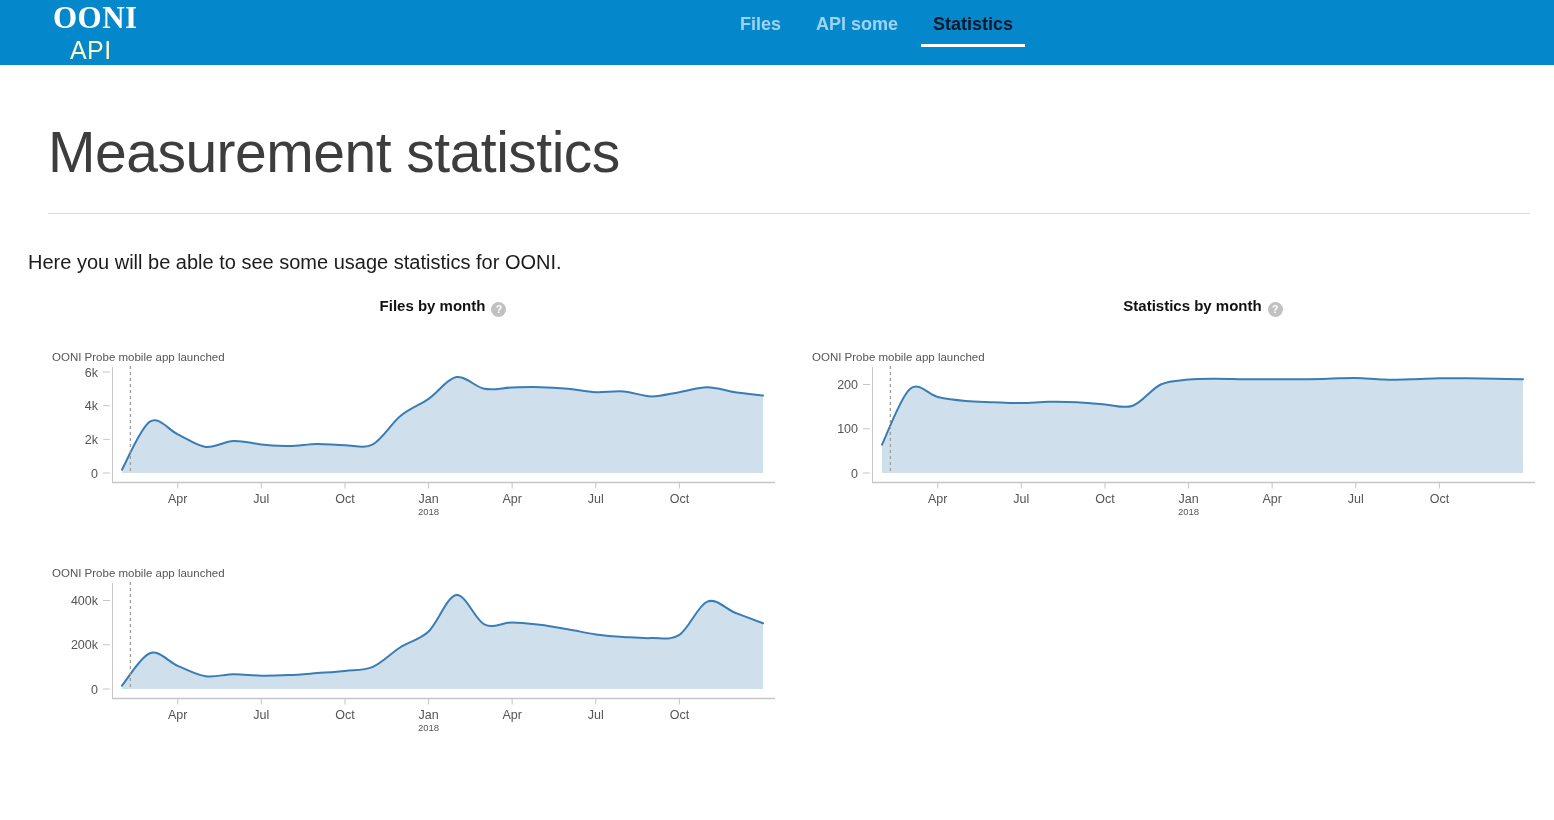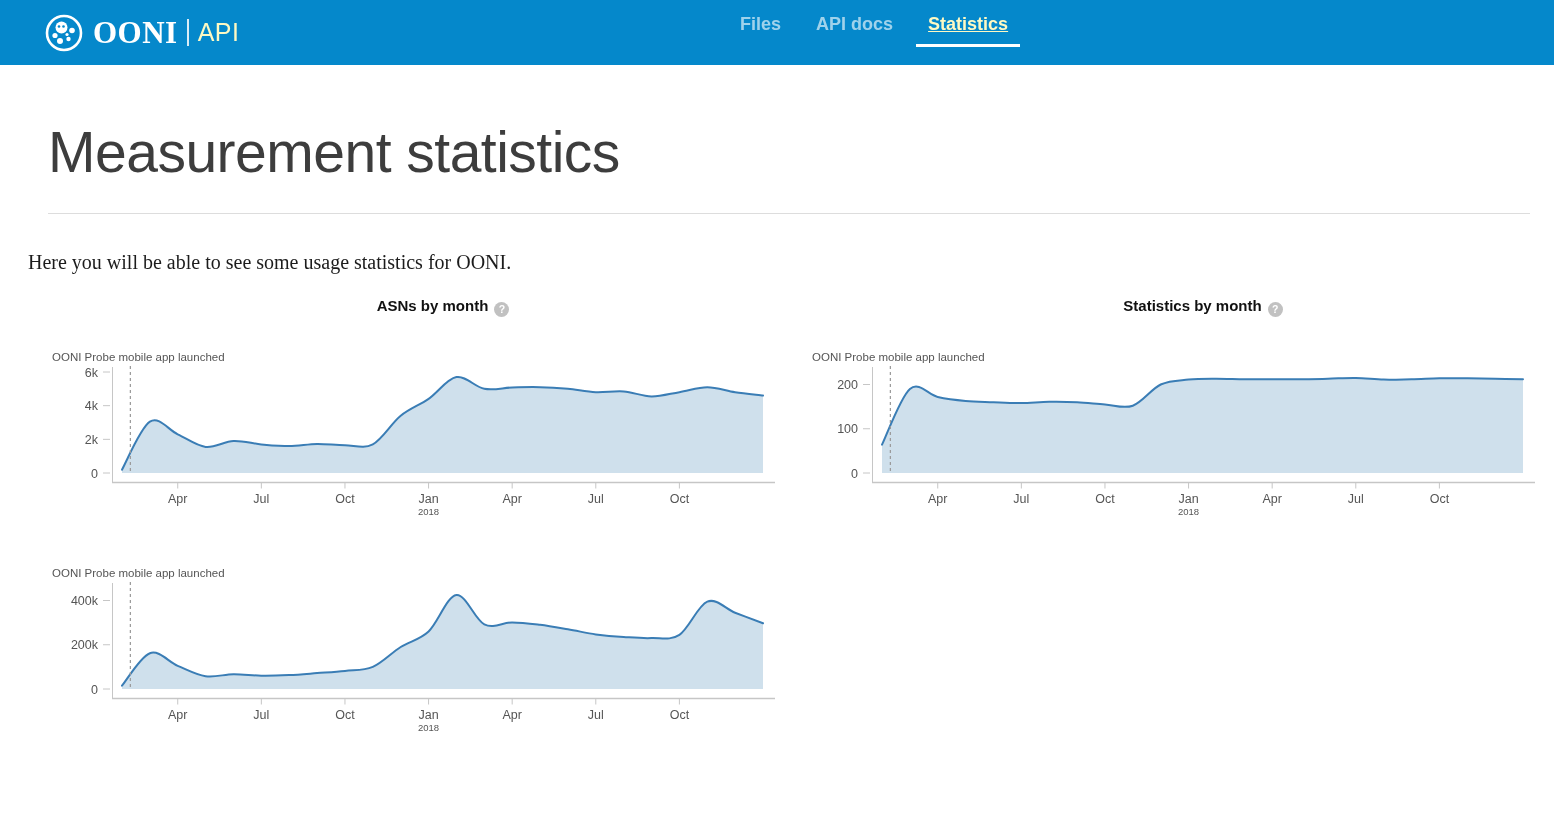--- a/index.html
+++ b/index.html
@@ -8,52 +8,52 @@
     background:#ffffff;
     font-family:"Liberation Sans", sans-serif;
     -webkit-font-smoothing:antialiased;
   }
   
   header {
     position:relative; height:65px; background:#0588CB;
   }
   .brand {
     position:absolute; left:44px; top:0; height:65px;
-    display:flex; align-items:center;
+    display:flex; align-items:center;flex-direction:column;
   }
   .brand-logo { display:block; }
   .brand-name {
     margin-left:9px; color:#fff; font-family:"Liberation Serif", serif;
     font-weight:bold; font-size:31px; letter-spacing:0.5px;
   }
   .brand-divider {
     width:2px; height:27px; background:rgba(255,255,255,0.85); margin:0 9px;
   }
   .brand-sub { color:#fef9c3; font-size:25px; font-weight:normal; letter-spacing:0.5px; }
   nav {
     position:absolute; left:728px; top:0; height:65px;
     display:flex; gap:11px;
   }
   .nav-item {
     padding:14px 12px 6px 12px; height:24px;
     font-size:18px; font-weight:bold; color:rgba(255,255,255,0.62);
     border-bottom:3px solid transparent; cursor:pointer;
   }
-  .nav-item.active { color:#fef9c3; border-bottom:3px solid #ffffff;text-decoration:underline; }
+  .nav-item.active { color:#0f172a; border-bottom:3px solid #ffffff; }
   
   h1 {
     margin:55px 0 0 48px; font-size:57px; line-height:65px;
     font-weight:400; color:#3d3d3d; letter-spacing:-0.5px;
   }
   hr.rule {
     border:none; border-top:1px solid #ddd;
     margin:28px 24px 0 48px;
   }
   p.intro {
-    margin:37px 0 8px 28px; font-size:20px; color:#1c1c1c;font-family:Liberation Serif, serif;
+    margin:37px 0 8px 28px; font-size:20px; color:#1c1c1c;
   }
   
   .charts {
     margin-top:23px;
     display:grid; grid-template-columns:777px 777px; row-gap:36px;
   }
   .cb-inner { width:760px; margin-left:30px; }
   .chart-block.col2 .cb-inner { margin-left:13px; }
   .chart-title-row {
     position:relative; left:33px; height:20px; margin-bottom:30px;
@@ -87,35 +87,35 @@
         <circle cx="-5" cy="-6.5" r="1.3"></circle>
         <circle cx="-0.5" cy="-6.5" r="1.3"></circle>
       </g>
     </svg>
     <span class="brand-name">OONI</span>
     <span class="brand-divider"></span>
     <span class="brand-sub">API</span>
   </div>
   <nav>
     <div class="nav-item">Files</div>
-    <div class="nav-item">API docs</div>
+    <div class="nav-item">API some</div>
     <div class="nav-item active">Statistics</div>
   </nav>
 </header>
 
 <main>
   <h1>Measurement statistics</h1>
   <hr class="rule">
   <p class="intro">Here you will be able to see some usage statistics for OONI.</p>
 
   <section class="charts">
     <div class="chart-block">
       <div class="cb-inner">
         <div class="chart-title-row">
-          <span>ASNs by month</span><span class="help">?</span>
+          <span>Files by month</span><span class="help">?</span>
         </div>
         <svg width="760" height="180">
             <text x="22" y="14" font-size="11.5" fill="#555555">OONI Probe mobile app launched</text>
             <line x1="82.5" y1="20" x2="82.5" y2="135.5" stroke="#c6c6c6" stroke-width="1"></line>
             <line x1="82" y1="135.5" x2="745" y2="135.5" stroke="#c6c6c6" stroke-width="1.5"></line>
             <line x1="73" y1="126" x2="80" y2="126" stroke="#c6c6c6" stroke-width="1"></line>
             <text x="68" y="130.5" font-size="12.5" fill="#555555" text-anchor="end">0</text>
             <line x1="73" y1="92.33333333333334" x2="80" y2="92.33333333333334" stroke="#c6c6c6" stroke-width="1"></line>
             <text x="68" y="96.83333333333334" font-size="12.5" fill="#555555" text-anchor="end">2k</text>
             <line x1="73" y1="58.66666666666667" x2="80" y2="58.66666666666667" stroke="#c6c6c6" stroke-width="1"></line>

